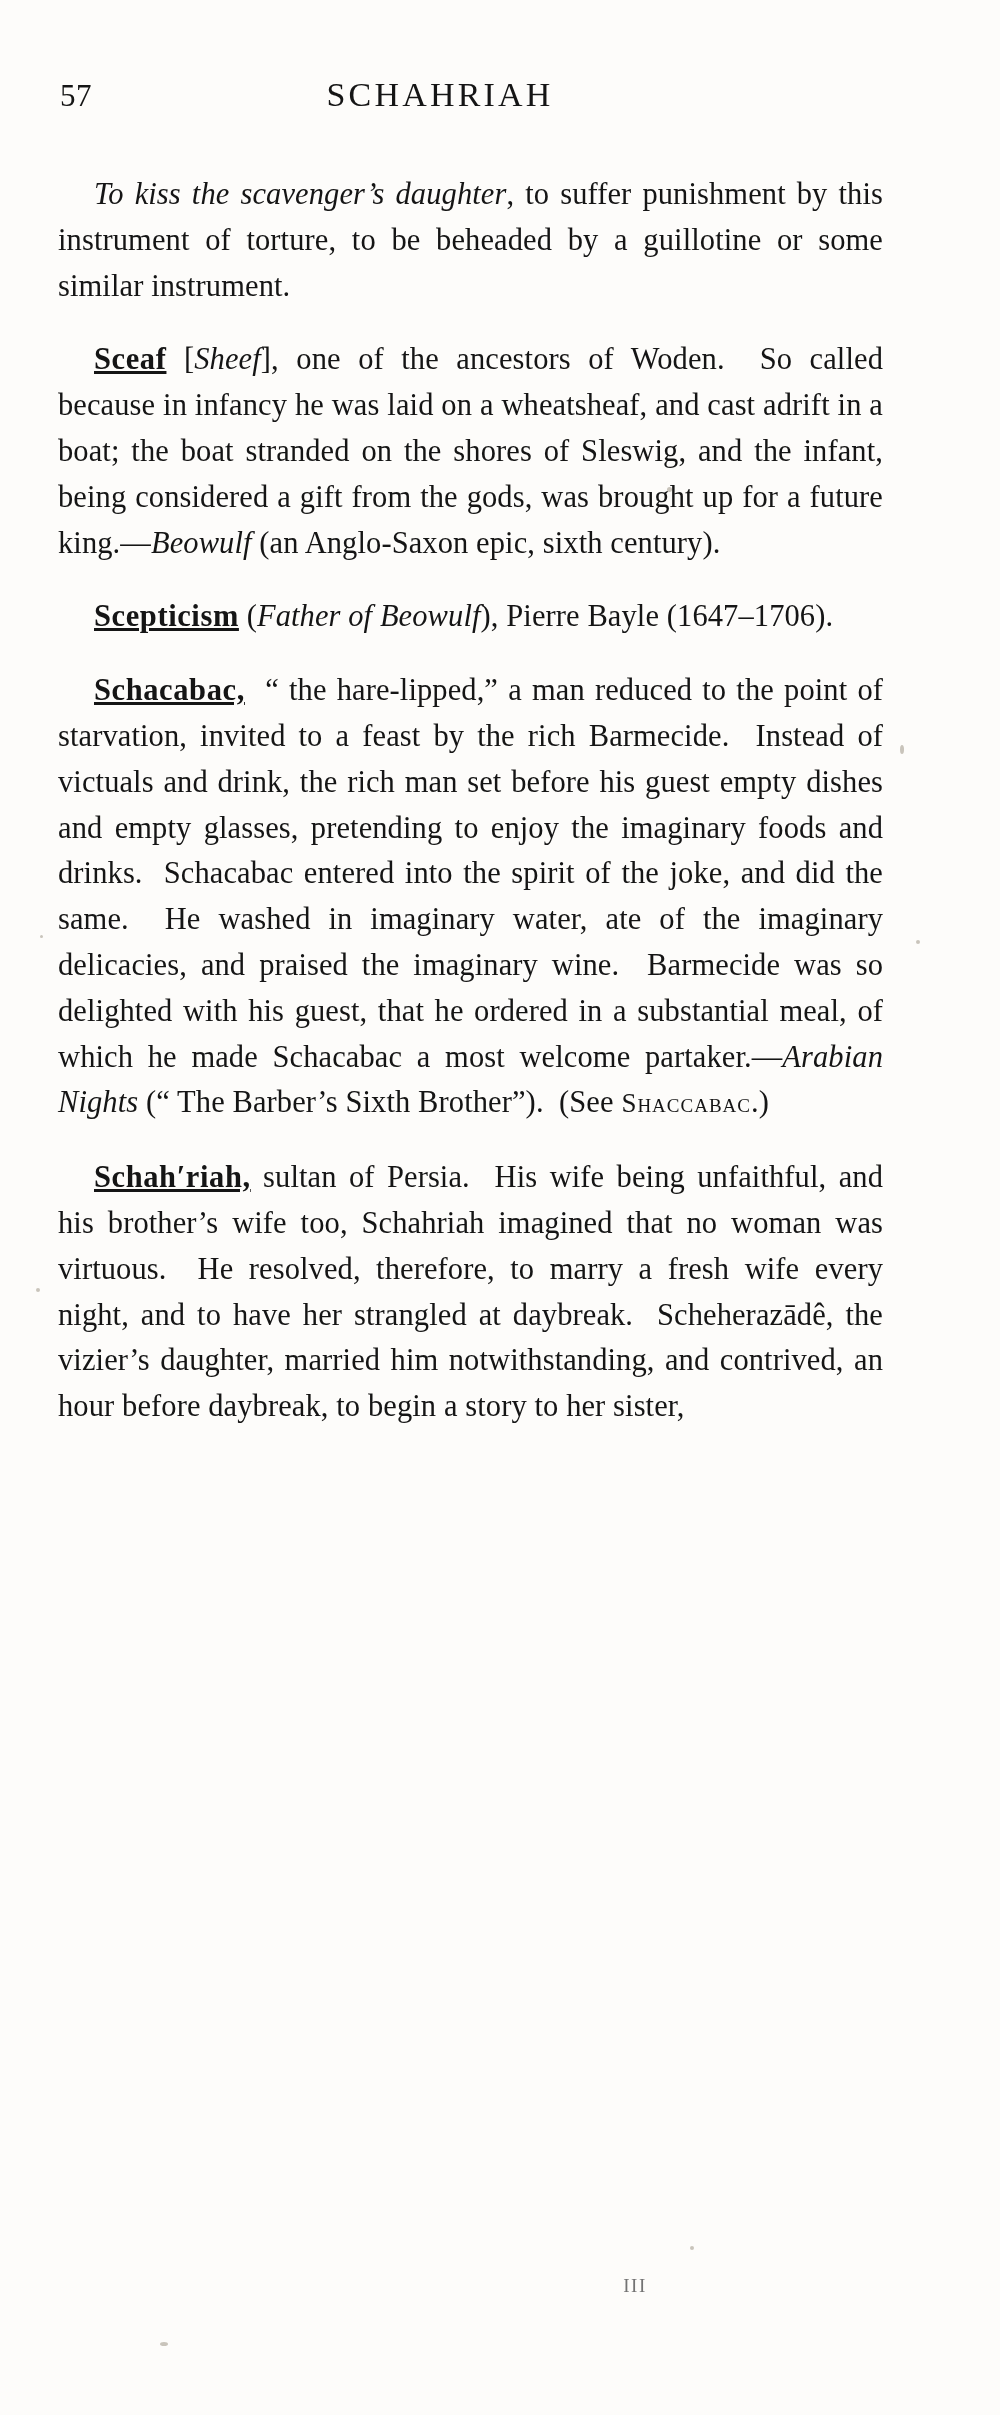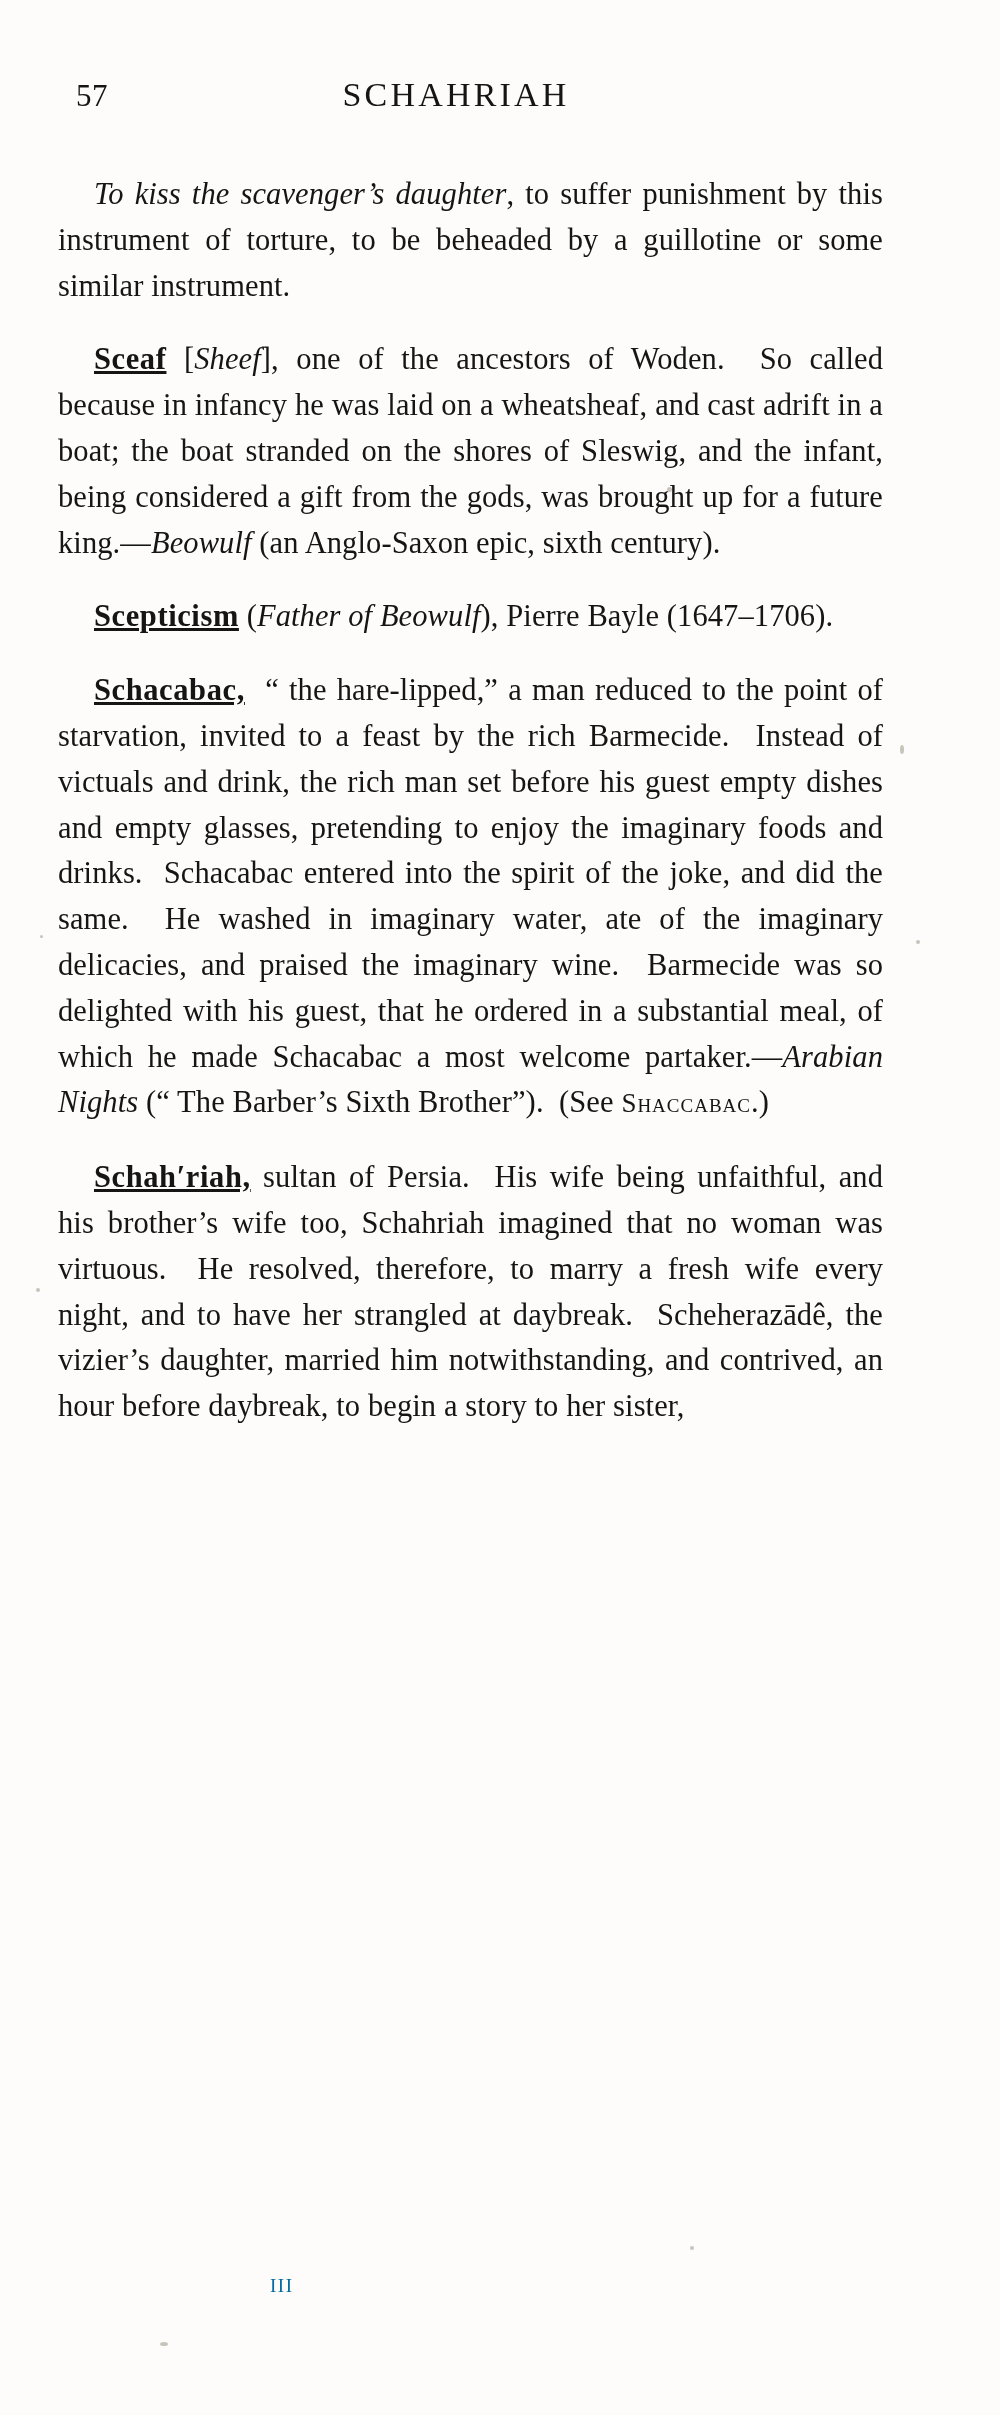--- a/index.html
+++ b/index.html
@@ -17,21 +17,21 @@
   }
   .page {
     position: absolute;
     left: 0; top: 0;
     width: 1000px;
     height: 2415px;
     background: #fdfcfa;
   }
   .header {
     position: absolute;
-    left: 76px;
+    left: 60px;
     top: 78px;
     width: 884px;
     height: 46px;
   }
   .folio {
     position: absolute;
     left: 0;
     top: 0;
     font-size: 31px;
     letter-spacing: 0.5px;
@@ -72,23 +72,24 @@
     font-variant: small-caps;
     font-size: 27px;
     letter-spacing: 1px;
     margin-top: 18px;
   }
   .signature {
     position: absolute;
     left: 0;
     top: 2275px;
     width: 1000px;
+    text-align: center;
     font-size: 19px;
     letter-spacing: 1.5px;
-    color: #0369a1;
+    color: #737373;
     padding-left: 270px;
     box-sizing: border-box;
   }
   .speck {
     position: absolute;
     background: #c9c4bb;
     border-radius: 50%;
   }
 </style>
 </head>

